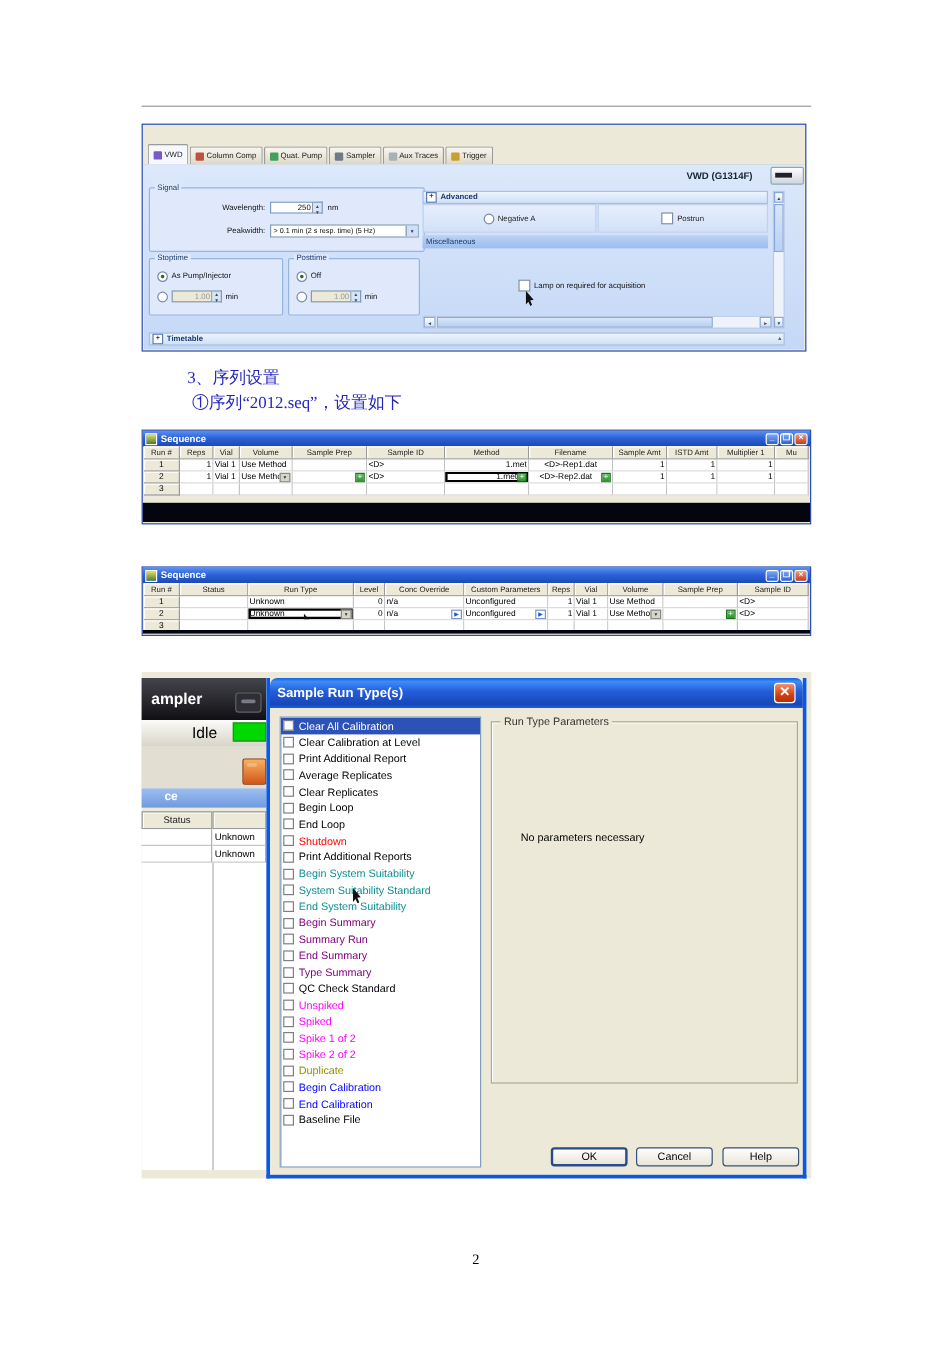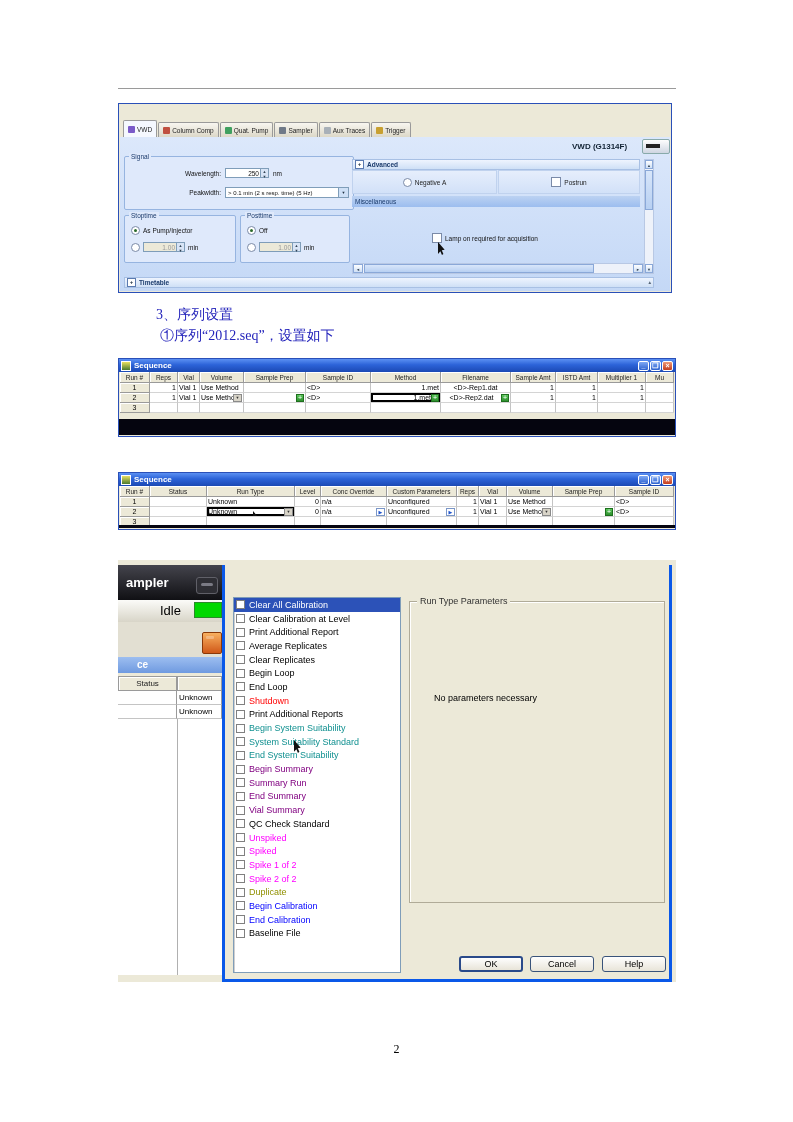--- a/index.html
+++ b/index.html
@@ -569,20 +569,24 @@
     <div class="bgh" style="left:0;top:116px;width:59px;height:15px;">Status</div>
     <div class="bgh" style="left:59px;top:116px;width:45px;height:15px;"></div>
     <div class="bgcell" style="left:0;top:131px;width:59px;height:14px;"></div>
     <div class="bgcell" style="left:59px;top:131px;width:45px;height:14px;">Unknown</div>
     <div class="bgcell" style="left:0;top:145px;width:59px;height:14px;"></div>
     <div class="bgcell" style="left:59px;top:145px;width:45px;height:14px;">Unknown</div>
     <div style="position:absolute;left:0;top:159px;width:104px;height:256px;background:#fff;"></div>
     <div class="vdiv" style="left:59px;top:159px;height:256px;"></div>
 
     <div class="dlg" style="left:104px;top:5px;width:450px;height:417px;">
+      <div class="dlgtbar">
+        <span>Sample Run Type(s)</span>
+        <span class="xclose">✕</span>
+      </div>
       <div style="position:absolute;left:0;right:0;top:25px;bottom:0;">
         <div class="listbox" style="left:8px;top:7px;width:168px;height:376px;">
             <div class="rt-item rt-sel" style="background: rgb(44, 82, 184);">
               <span class="rt-check"></span>
               <span class="rt-label" style="color: rgb(255, 255, 255);">Clear All Calibration</span>
             </div>
             <div class="rt-item">
               <span class="rt-check"></span>
               <span class="rt-label" style="color: rgb(0, 0, 0);">Clear Calibration at Level</span>
             </div>
@@ -634,21 +638,21 @@
             <div class="rt-item">
               <span class="rt-check"></span>
               <span class="rt-label" style="color: rgb(128, 0, 128);">Summary Run</span>
             </div>
             <div class="rt-item">
               <span class="rt-check"></span>
               <span class="rt-label" style="color: rgb(128, 0, 128);">End Summary</span>
             </div>
             <div class="rt-item">
               <span class="rt-check"></span>
-              <span class="rt-label" style="color: rgb(128, 0, 128);">Vial Summary</span>
+              <span class="rt-label" style="color: rgb(128, 0, 128);">Type Summary</span>
             </div>
             <div class="rt-item">
               <span class="rt-check"></span>
               <span class="rt-label" style="color: rgb(0, 0, 0);">QC Check Standard</span>
             </div>
             <div class="rt-item">
               <span class="rt-check"></span>
               <span class="rt-label" style="color: rgb(255, 0, 255);">Unspiked</span>
             </div>
             <div class="rt-item">

